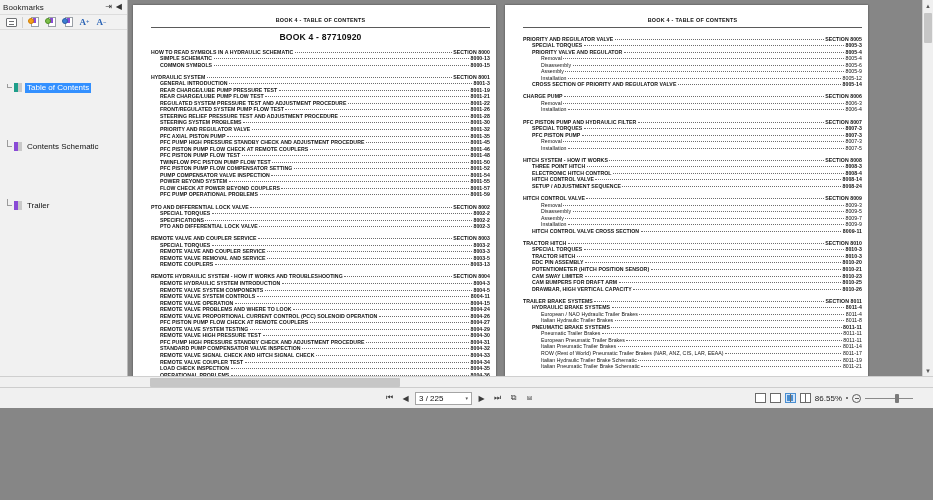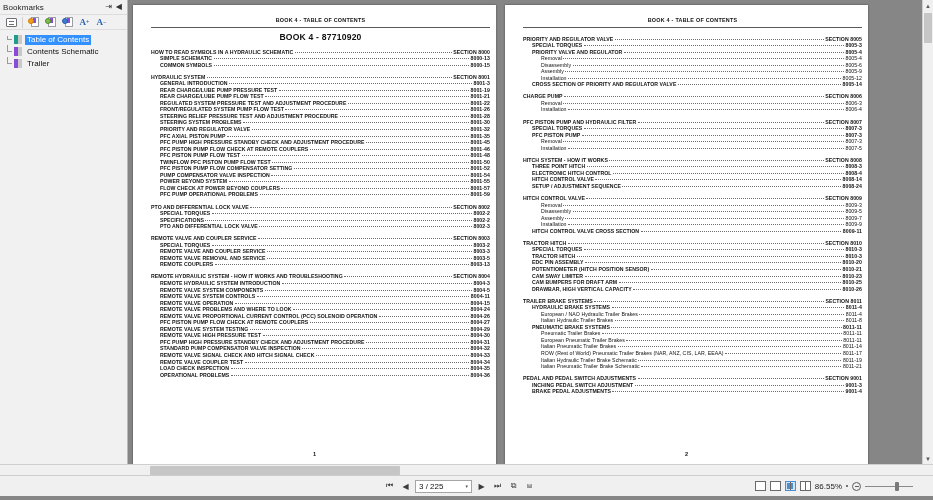--- a/index.html
+++ b/index.html
@@ -3,21 +3,21 @@
 <meta charset="utf-8">
 <style>
   * { box-sizing: border-box; margin:0; padding:0; }
   html, body { width:933px; height:500px; overflow:hidden; }
   body {
     font-family: "Liberation Sans", sans-serif;
     background:#868686;
     font-size:11px;
     color:#1a1a1a;
   }
-  .app { position:relative; width:933px; height:496px; display:flex; flex-direction:column; }
+  .app { position:relative; width:933px; height:408px; display:flex; flex-direction:column; }
 
   
   .workspace { flex:1; display:flex; min-height:0; position:relative; }
 
   
   .bm-panel {
     width:128px; background:#f1f1f1; border-right:1px solid #b9b9b9;
     display:flex; flex-direction:column; flex:0 0 128px;
   }
   .bm-header {
@@ -47,21 +47,21 @@
   .ico-bk .dot { position:absolute; left:0px; top:1px; width:6px; height:6px; border-radius:50%; }
   .ico-bk .dot.orange { background:#f3a01c; border:1px solid #d07c00;}
   .ico-bk .dot.green  { background:#7cc04a; border:1px solid #4f8c24;}
   .ico-bk .dot.blue   { background:#3b7fd4; border:1px solid #2a5ea3;}
   .ico-bk .tag { position:absolute; left:5px; top:1px; width:3px; height:5px; background:#8a4bd6; }
 
   .ico-AA { font-size:9px; color:#2a63b5; font-weight:700; font-family:"Liberation Serif", serif; }
   .ico-AA sup { font-size:6px; }
 
   .bm-tree { flex:1; padding:4px 0 0 5px; overflow:hidden; }
-  .bm-row { display:flex; align-items:center; height:11px; position:relative; margin-bottom:1px; padding-left:9px; }
+  .bm-row { display:flex; align-items:center; height:11px; position:relative; margin-bottom:1px; padding-left:9px;margin-top:48px; }
   .bm-row .conn { position:absolute; left:0; top:0; width:9px; height:11px; }
   .bm-row .conn::before { content:""; position:absolute; left:2px; top:-1px; width:1px; height:6px; background:#9b9b9b; }
   .bm-row .conn::after  { content:""; position:absolute; left:2px; top:5px; width:5px; height:1px; background:#9b9b9b; }
   .bm-row.first .conn::before { top:2px; height:4px; }
   .bm-ico { width:8px; height:9px; margin-right:3px; position:relative; flex:0 0 8px; }
   .bm-ico .bar { position:absolute; left:0; top:0; width:4px; height:9px; background:#8a4bd6; }
   .bm-ico .bar.teal { background:#1e9e8a; }
   .bm-ico .pg2 { position:absolute; left:3px; top:0; width:5px; height:9px; background:#c9c9c9; }
   .bm-label { font-size:8px; color:#111; white-space:nowrap; padding:0 2px; line-height:10px; }
   .bm-row.selected .bm-label { background:#3390ff; color:#fff; }

